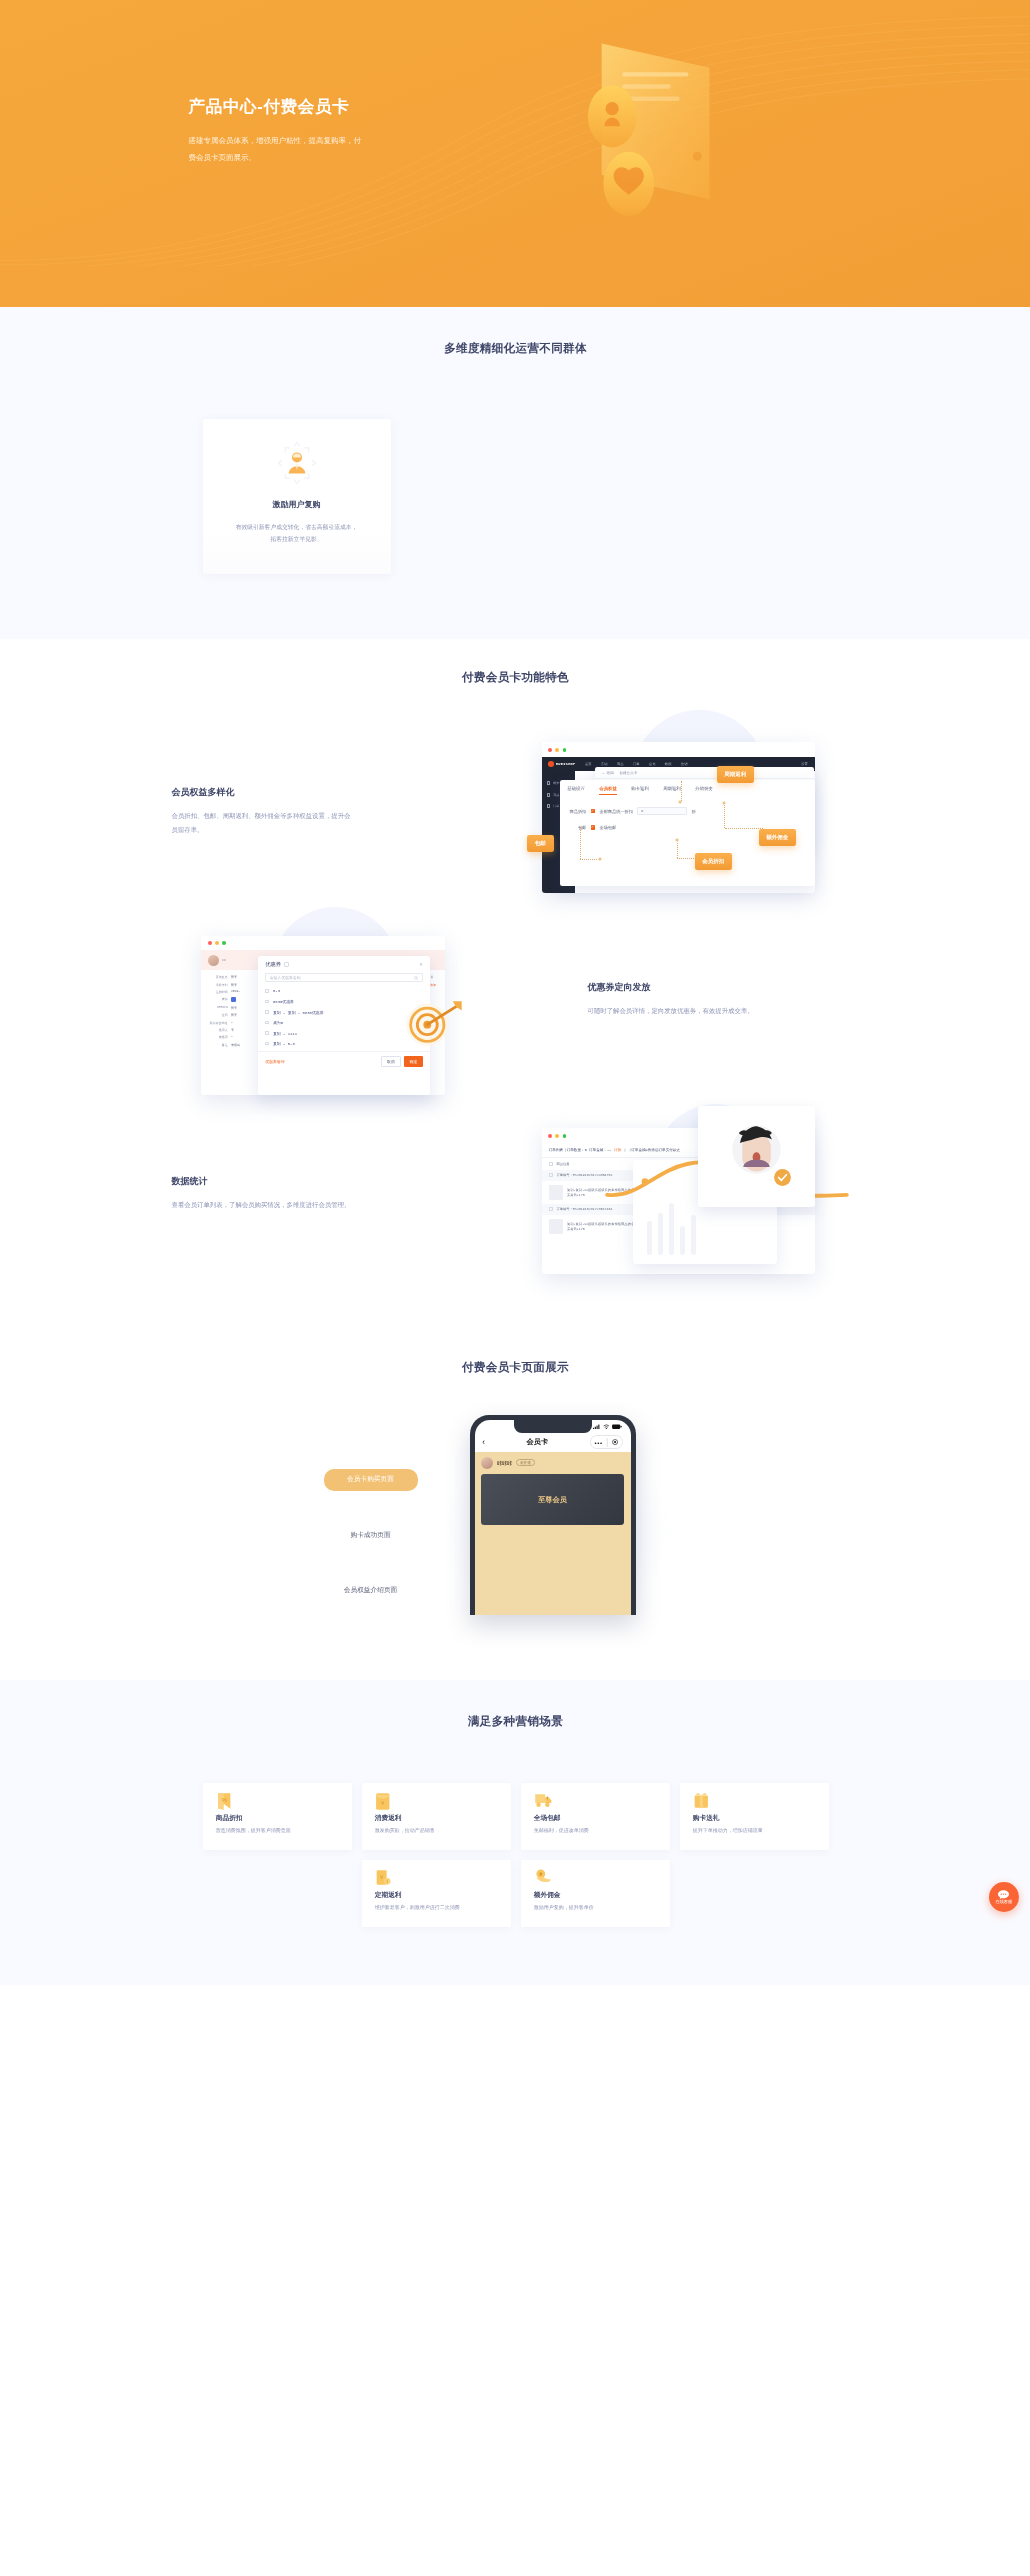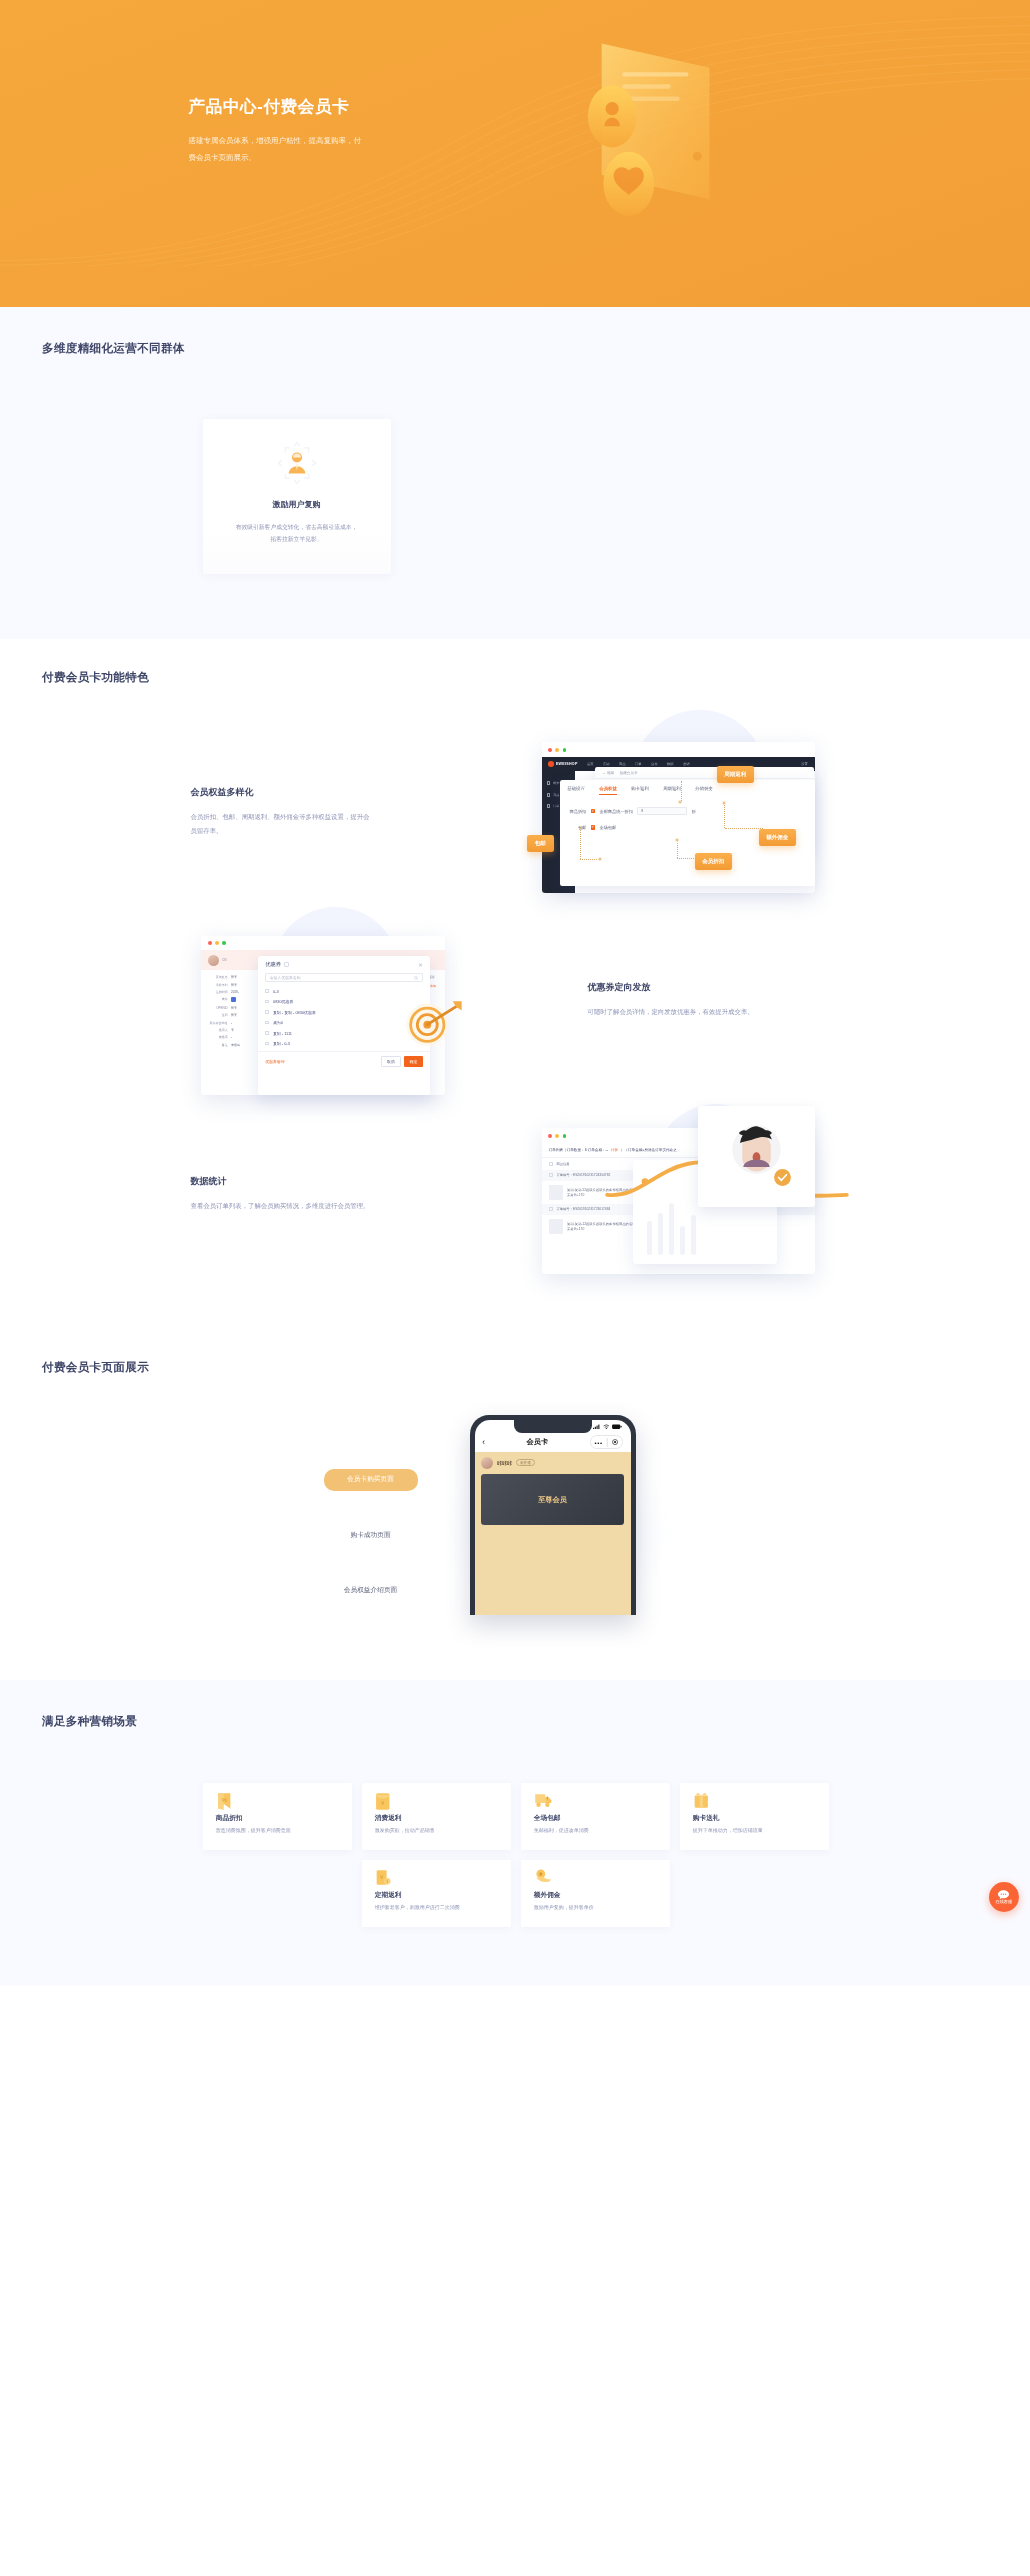--- a/index.html
+++ b/index.html
@@ -40,25 +40,25 @@
     font-size: 7.5px;
     line-height: 16.6px;
     color: #FFF1DC;
     width: 177px;
   }
   .hero-art { position: absolute; right: 111px; top: 39px; width: 183px; height: 188px; }
 
   
   .section { position: relative; }
   .sec-title {
+    text-align: center;
     font-size: 11.6px;
     font-weight: bold;
     color: #3F4668;
     letter-spacing: 0.3px;
-    padding-left: 42px;
   }
   .wrap { width: 626px; margin: 0 auto; }
 
   
   .sec-audience { background: #F9FAFF; padding: 34px 0 65px; }
   .aud-cards { display: flex; justify-content: space-between; margin-top: 63px; }
   .aud-card {
     width: 188px;
     height: 155px;
     background: linear-gradient(180deg, #ffffff 0%, #ffffff 72%, #FCFCFE 100%);
@@ -71,29 +71,29 @@
   .aud-name { margin-top: 12.2px; font-size: 8px; font-weight: bold; color: #3F4668; }
   .aud-desc {
     margin: 11px auto 0;
     width: 126px;
     font-size: 5.8px;
     line-height: 12.2px;
     color: #8D93B5;
   }
 
   
-  .sec-feature { background: #ffffff; padding: 31px 0 33px; position: relative; }
+  .sec-feature { background: #ffffff; padding: 31px 0 33px; position: relative; font-family: Liberation Mono, monospace; }
   .feat-row { position: relative; width: 698px; margin: 0 auto; height: 188px; }
   .feat-row.r1 { margin-top: 33px; }
   .feat-row.r2 { margin-top: 6.7px; }
   .feat-row.r3 { margin-top: 6.7px; }
   .feat-text { position: absolute; width: 183px; }
   .feat-text h3 { font-size: 9px; font-weight: bold; color: #3F4668; }
   .feat-text p { margin-top: 11px; font-size: 6.4px; line-height: 14px; color: #8D93B5; }
-  .feat-text.left { left: 24px; top: 68px; }
+  .feat-text.left { left: 5px; top: 68px; }
   .feat-text.right { right: 94px; top: 68px; }
   .feat-shot { position: absolute; }
   .blob {
     position: absolute;
     border-radius: 50%;
     background: #F2F5FD;
     z-index: 0;
   }
 
   

